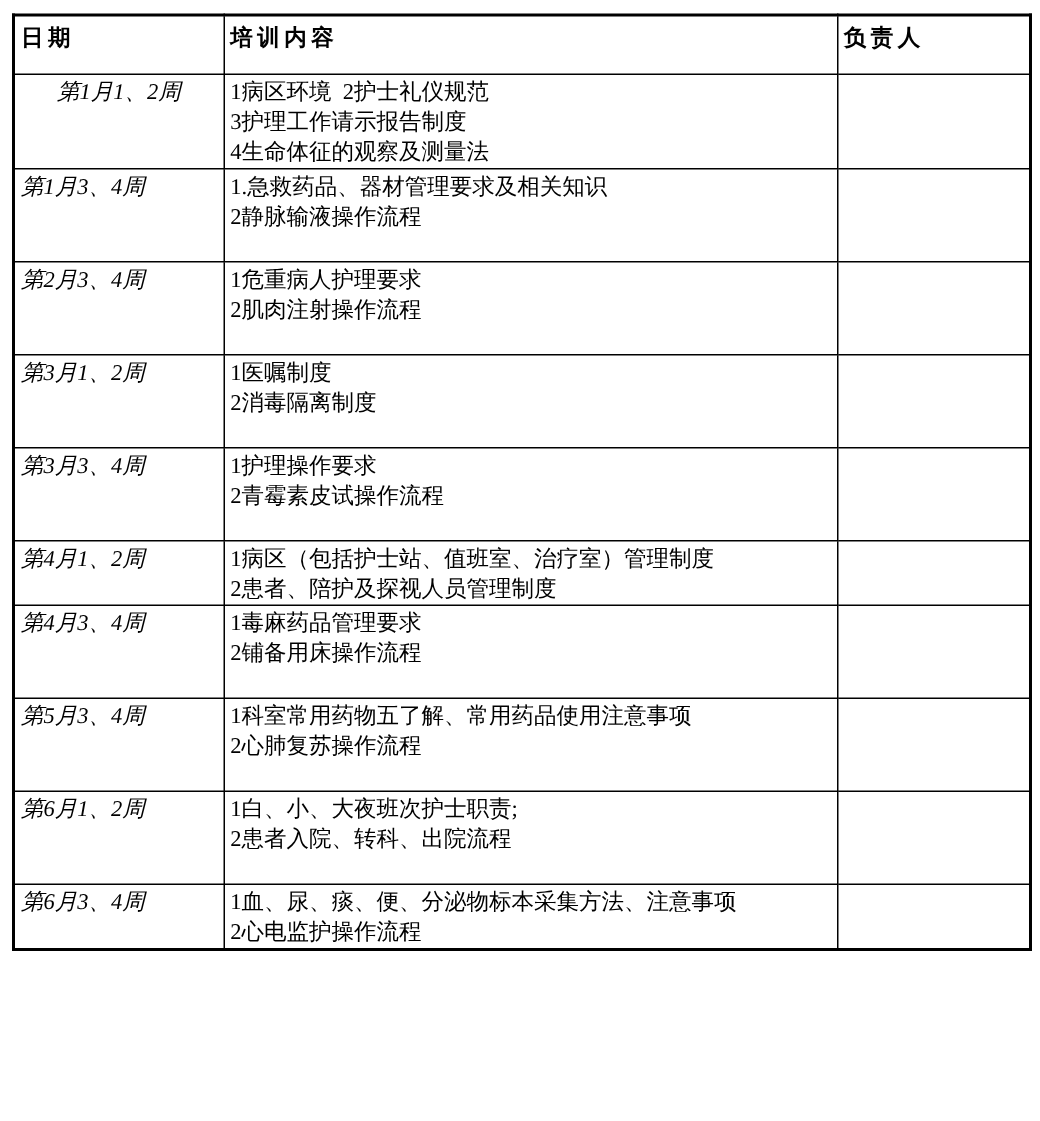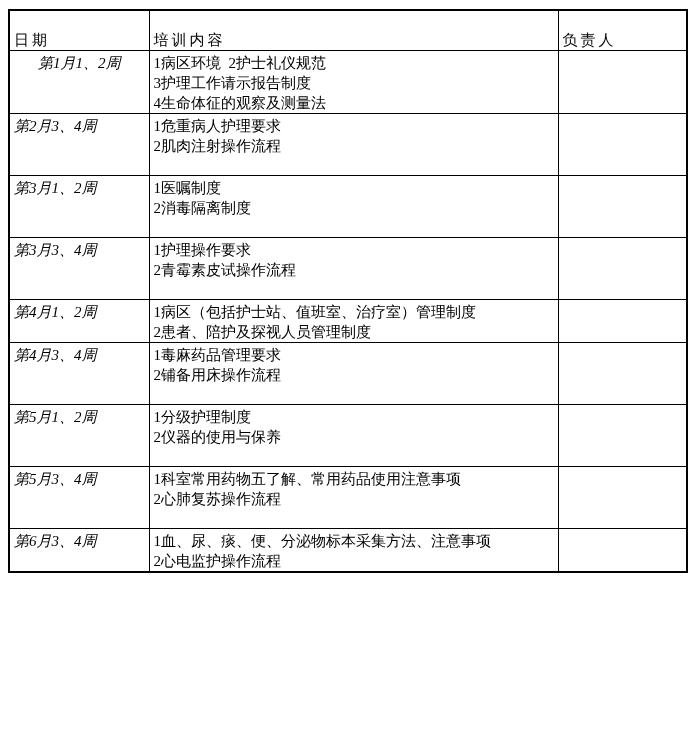--- a/index.html
+++ b/index.html
@@ -28,24 +28,24 @@
     border: 1px solid #000000;
     vertical-align: top;
     font-size: 15px;
     line-height: 20px;
     padding: 2px 4px 0 4px;
     overflow: hidden;
   }
   
   tr.head { height: 39px; }
   tr.head th {
-    font-weight: normal;
+    font-weight: bold;
     letter-spacing: 3px;
     text-align: left;
-    padding-top: 19px;
+    padding-top: 5px;
   }
   th.h-date    { padding-left: 17px; }
   th.h-content { text-align: center; }
   th.h-owner   { padding-left: 14px; }
   
   tr.tall  { height: 62px; }
   tr.short { height: 42px; padding-left: 34px; }
   td.date-cell { padding-left: 4px; white-space: nowrap; font-style: italic; }
   td.date-cell.center { text-align: center; }
   td.content-cell .line { white-space: pre-wrap; }
@@ -72,20 +72,28 @@
   <tr class="tall">
     <td class="date-cell center">第1月1、2周</td>
     <td class="content-cell">
             <div class="line">1病区环境  2护士礼仪规范</div>
             <div class="line">3护理工作请示报告制度</div>
             <div class="line">4生命体征的观察及测量法</div>
           </td>
     <td class="owner-cell"></td>
   </tr>
 
+  <tr class="tall">
+    <td class="date-cell">第1月3、4周</td>
+    <td class="content-cell">
+            <div class="line">1.急救药品、器材管理要求及相关知识</div>
+            <div class="line">2静脉输液操作流程</div>
+          </td>
+    <td class="owner-cell"></td>
+  </tr>
 
 
   <tr class="tall">
     <td class="date-cell">第2月3、4周</td>
     <td class="content-cell">
             <div class="line">1危重病人护理要求</div>
             <div class="line">2肌肉注射操作流程</div>
           </td>
     <td class="owner-cell"></td>
   </tr>
@@ -119,38 +127,38 @@
 
   <tr class="tall">
     <td class="date-cell">第4月3、4周</td>
     <td class="content-cell">
             <div class="line">1毒麻药品管理要求</div>
             <div class="line">2铺备用床操作流程</div>
           </td>
     <td class="owner-cell"></td>
   </tr>
 
-  <tr class="tall">
-    <td class="date-cell">第5月1、2周</td>
-    <td class="content-cell">
-            <div class="line">1分级护理制度</div>
-            <div class="line">2仪器的使用与保养</div>
-          </td>
-    <td class="owner-cell"></td>
-  </tr>
 
   <tr class="tall">
     <td class="date-cell">第5月3、4周</td>
     <td class="content-cell">
             <div class="line">1科室常用药物五了解、常用药品使用注意事项</div>
             <div class="line">2心肺复苏操作流程</div>
           </td>
     <td class="owner-cell"></td>
   </tr>
 
+  <tr class="tall">
+    <td class="date-cell">第6月1、2周</td>
+    <td class="content-cell">
+            <div class="line">1白、小、大夜班次护士职责;</div>
+            <div class="line">2患者入院、转科、出院流程</div>
+          </td>
+    <td class="owner-cell"></td>
+  </tr>
 
   <tr class="short">
     <td class="date-cell">第6月3、4周</td>
     <td class="content-cell">
             <div class="line">1血、尿、痰、便、分泌物标本采集方法、注意事项</div>
             <div class="line">2心电监护操作流程</div>
           </td>
     <td class="owner-cell"></td>
   </tr>
 </tbody>

